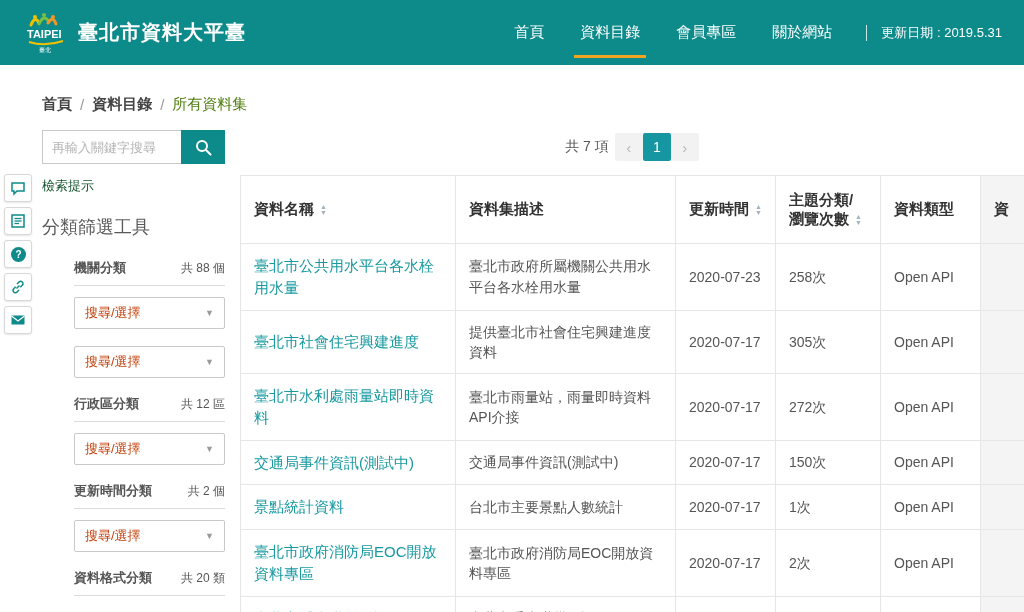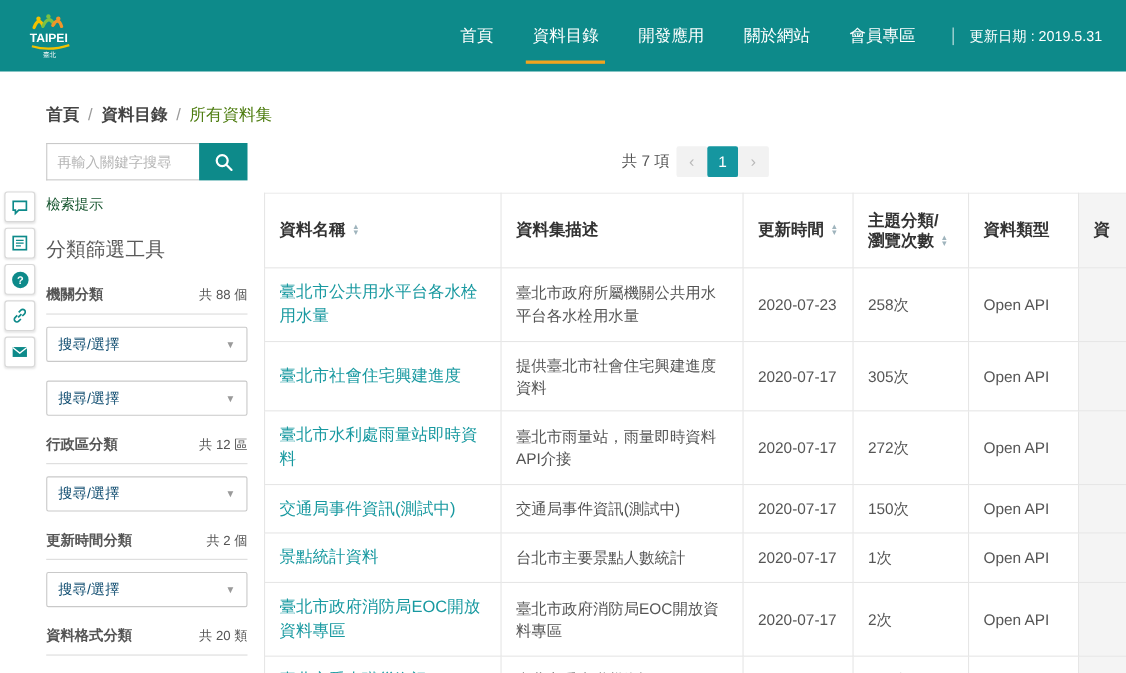--- a/index.html
+++ b/index.html
@@ -33,28 +33,28 @@
   .body-row { display:flex; align-items:flex-start; }
   .sidebar { width:183px; margin-left:42px; flex:none; }
   .main { flex:1; margin-left:15px; min-width:0; }
   
   .search-row { display:flex; height:34px; }
   .search-input { flex:1; min-width:0; border:1px solid #c9c9c9; border-right:none; padding:13px 9px; font-size:13px; color:#555; outline:none; }
   .search-input::placeholder { color:#b5b5b5; }
   .search-btn { width:44px; background:#0d8a8a; border:none; cursor:pointer; display:flex; align-items:center; justify-content:center; }
   .hint-link { display:inline-block; color:#14532d; font-size:13px; margin:13px 0 20px; cursor:pointer; text-decoration:none; }
   .filter-title { font-size:18px; color:#5a5a5a; margin:0 0 20px; font-weight:normal; }
-  .filter-group { margin-bottom:17px; }
+  .filter-group { margin-bottom:17px;margin-left:32px; }
   .filter-head { display:flex; justify-content:space-between; align-items:baseline;
     border-bottom:1px solid #dcdcdc; padding-bottom:8px; margin-bottom:11px; }
   .filter-label { font-size:13px; font-weight:bold; color:#555; }
   .filter-count { font-size:12px; color:#555; }
   .filter-select { height:32px; border:1px solid #c9c9c9; border-radius:2px; background:#fff;
     display:flex; align-items:center; justify-content:space-between; padding:0 10px; cursor:pointer; }
-  .filter-select .ph { color:#0c4a6e; font-size:13px; }
+  .filter-select .ph { color:#c2410c; font-size:13px; }
   .filter-select .caret { color:#9a9a9a; font-size:9px; }
   
   .side-toolbar { position:absolute; left:4px; top:174px; display:flex; flex-direction:column; gap:5px; z-index:5; }
   .tool-tile { width:28px; height:28px; background:#fff; border:1px solid #d8d8d8; border-radius:3px;
     box-shadow:0 1px 2px rgba(0,0,0,.10); display:flex; align-items:center; justify-content:center;
     color:#0d8a8a; cursor:pointer; }
   
   .results-bar { display:flex; align-items:center; justify-content:center; gap:0; margin:3px 0 14px; font-size:14px; color:#555; }
   .results-total { margin-right:6px; }
   .page-btn { width:28px; height:28px; background:#f2f2f2; color:#b8b8b8; border-radius:2px;
@@ -86,36 +86,34 @@
         <path d="M14 13 Q19 2 24 11" stroke="#7ac143" stroke-width="3" fill="none" stroke-linecap="round"></path>
         <path d="M23 12 Q28 4 31 13" stroke="#f2952a" stroke-width="3" fill="none" stroke-linecap="round"></path>
         <circle cx="10" cy="6" r="2" fill="#f2c200"></circle>
         <circle cx="19" cy="4" r="2" fill="#7ac143"></circle>
         <circle cx="28" cy="6" r="2" fill="#f2952a"></circle>
         <text x="2" y="27" font-size="11" font-weight="bold" fill="#ffffff" font-family="Liberation Sans, sans-serif">TAIPEI</text>
         <path d="M4 31 Q20 36 38 30" stroke="#f2c200" stroke-width="2" fill="none"></path>
         <text x="14" y="41" font-size="6" fill="#ffffff" font-family="Liberation Sans, sans-serif">臺北</text>
       </svg>
     </span>
+    <span class="site-title">臺北市資料大平臺</span>
   </div>
   <div class="nav">
     <div class="nav-item">
         <span>首頁</span>
       </div>
     <div class="nav-item active">
         <span>資料目錄</span>
       </div>
     <div class="nav-item">
-        <span>開發應用</span>
+        <span>會員專區</span>
       </div>
     <div class="nav-item">
         <span>關於網站</span>
-      </div>
-    <div class="nav-item">
-        <span>會員專區</span>
       </div>
   </div>
   <div class="header-right">
     <span class="header-divider"></span>
     <span>更新日期 : 2019.5.31</span>
   </div>
 </div>
 
 <div class="breadcrumb">
   <span class="crumb">首頁</span>

